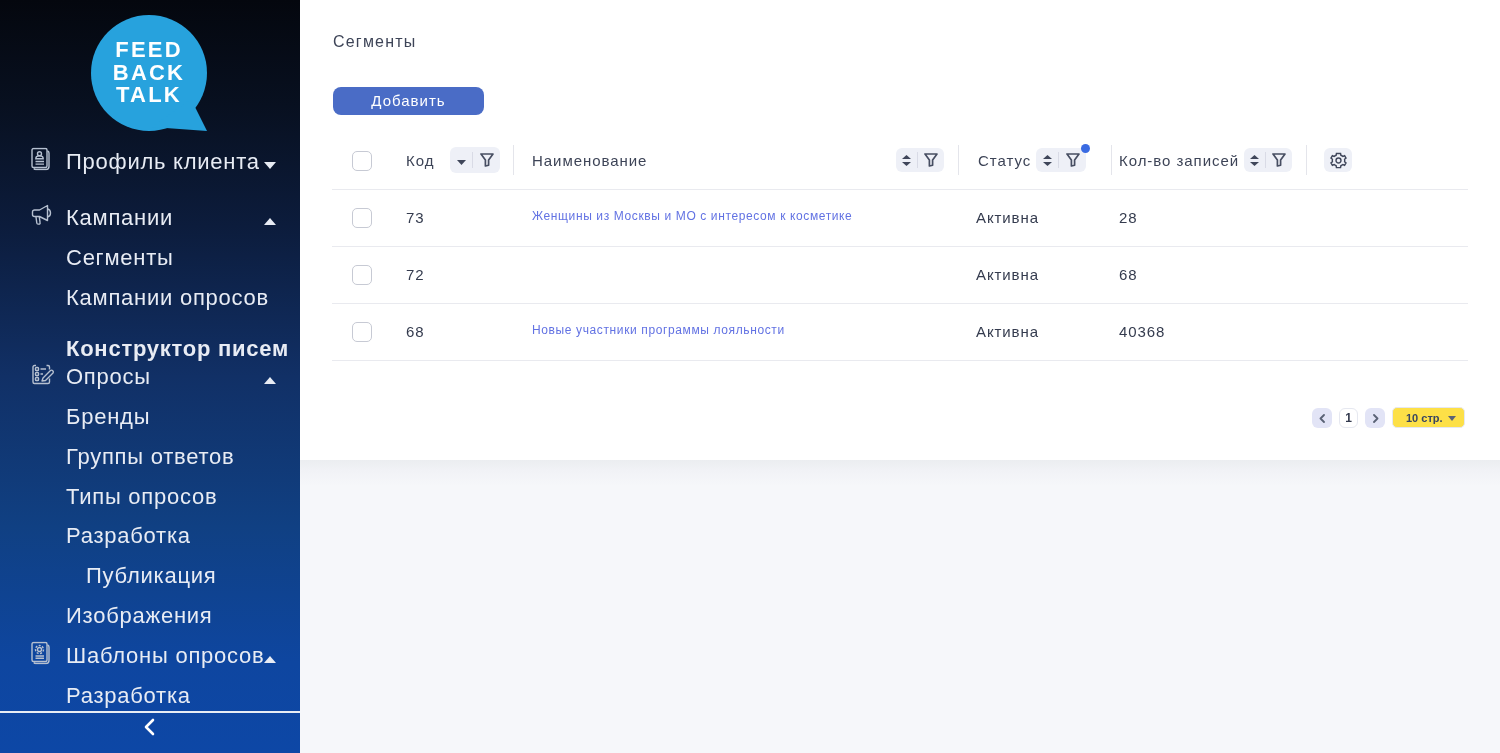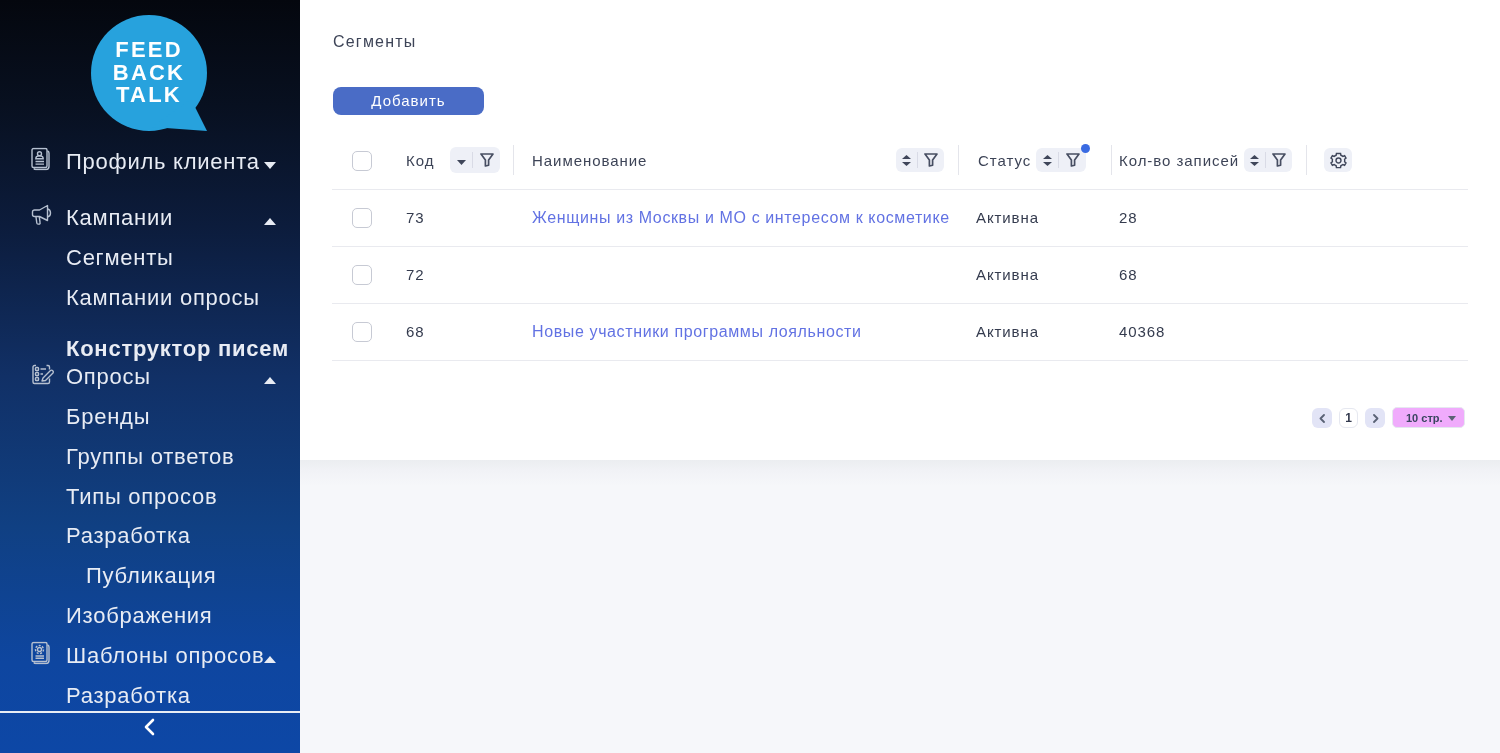--- a/index.html
+++ b/index.html
@@ -28,33 +28,33 @@
 
   .page-title { position:absolute; left:33px; top:33px; font-size:16px; color:#3d4457; letter-spacing:1.2px; }
   .btn-add { position:absolute; left:33px; top:87px; width:151px; height:28px; background:#4a6cc6; border-radius:8px;
     color:#fff; font-size:15px; text-align:center; line-height:28px; letter-spacing:1px; }
   .thead-border { position:absolute; left:32px; top:189px; width:1136px; height:1px; background:#e9eaef; }
   .row-border { position:absolute; left:32px; width:1136px; height:1px; background:#e9eaef; }
 
   .checkbox { position:absolute; width:20px; height:20px; border:1px solid #c7cad4; border-radius:5px; background:#fff; }
   .hlabel { position:absolute; font-size:15px; color:#3d4457; letter-spacing:0.95px; white-space:nowrap; }
   .cell { position:absolute; font-size:15px; color:#343b4e; letter-spacing:0.9px; white-space:nowrap; }
-  .cell-link { position:absolute; font-size:16px; color:#6272e3; letter-spacing:0.62px; white-space:nowrap; }
+  .cell-link { position:absolute; font-size:12px; color:#6272e3; letter-spacing:0.62px; white-space:nowrap; }
 
   .pill { position:absolute; background:#eef0f7; border-radius:6px; display:flex; align-items:center; justify-content:space-evenly; }
   .pill .sep { width:1px; height:16px; background:#d9dbe6; }
   .col-sep { position:absolute; width:1px; height:30px; background:#e4e5eb; top:145px; }
 
   .dot { position:absolute; width:9px; height:9px; border-radius:50%; background:#3a6be2; }
 
   
   .pgbtn { position:absolute; width:20px; height:20px; border-radius:6px; background:#e2e4f6; display:flex; align-items:center; justify-content:center; }
   .pgnum { position:absolute; width:19px; height:20px; border-radius:6px; background:#fff; border:1px solid #e6e8f0;
     font-size:12px; font-weight:bold; color:#333a4e; text-align:center; line-height:18px; }
-  .pgsize { position:absolute; width:73px; height:21px; border-radius:5px; background:#f0abfc; border:1px solid #e6e8f0; }
+  .pgsize { position:absolute; width:73px; height:21px; border-radius:5px; background:#fde047; border:1px solid #e6e8f0; }
   .pgsize .t { position:absolute; left:13px; top:50%; transform:translateY(-50%); font-size:11px; font-weight:bold; color:#3a4660; letter-spacing:0; }
 </style>
 </head>
 <body>
 
 <div class="sidebar">
   <svg class="logo" width="124" height="124" viewBox="0 0 124 124">
     <circle cx="61" cy="61" r="58" fill="#27a2dd"></circle>
     <path d="M 103 87 L 119 119 L 64 115 Z" fill="#27a2dd"></path>
     <text x="61" y="45" text-anchor="middle" font-family="Liberation Sans, sans-serif" font-size="22" font-weight="bold" fill="#fff" letter-spacing="2.2">FEED</text>
@@ -87,21 +87,21 @@
           </svg></span>
         <span class="txt">Кампании</span>
         <span class="caret"><svg width="12" height="7" viewBox="0 0 12 7">
             <path d="M0 7 L12 7 L6 0 Z" fill="#e8ecf4"></path>
           </svg></span>
       </div>
   <div class="nav-item" style="top:245.5px;">
         <span class="txt">Сегменты</span>
       </div>
   <div class="nav-item" style="top:285.5px;">
-        <span class="txt">Кампании опросы</span>
+        <span class="txt">Кампании опросов</span>
       </div>
   <div class="nav-item" style="top:337px;font-weight:bold;">
         <span class="txt">Конструктор писем</span>
       </div>
   <div class="nav-item" style="top:365px;">
         <span class="ic"><svg width="25" height="23" viewBox="0 0 25 23">
             <g fill="none" stroke="#b6c0d0" stroke-width="1.4" stroke-linejoin="round">
               <path d="M16.5 3 H18 a1.5 1.5 0 0 1 1.5 1.5 V7 M19.5 16 V19.5 A1.5 1.5 0 0 1 18 21 H4.5 A1.5 1.5 0 0 1 3 19.5 V4.5 A1.5 1.5 0 0 1 4.5 3 H6"></path>
               <rect x="5.5" y="5" width="3" height="3" rx="0.8"></rect>
               <rect x="5.5" y="10" width="3" height="3" rx="0.8"></rect>

